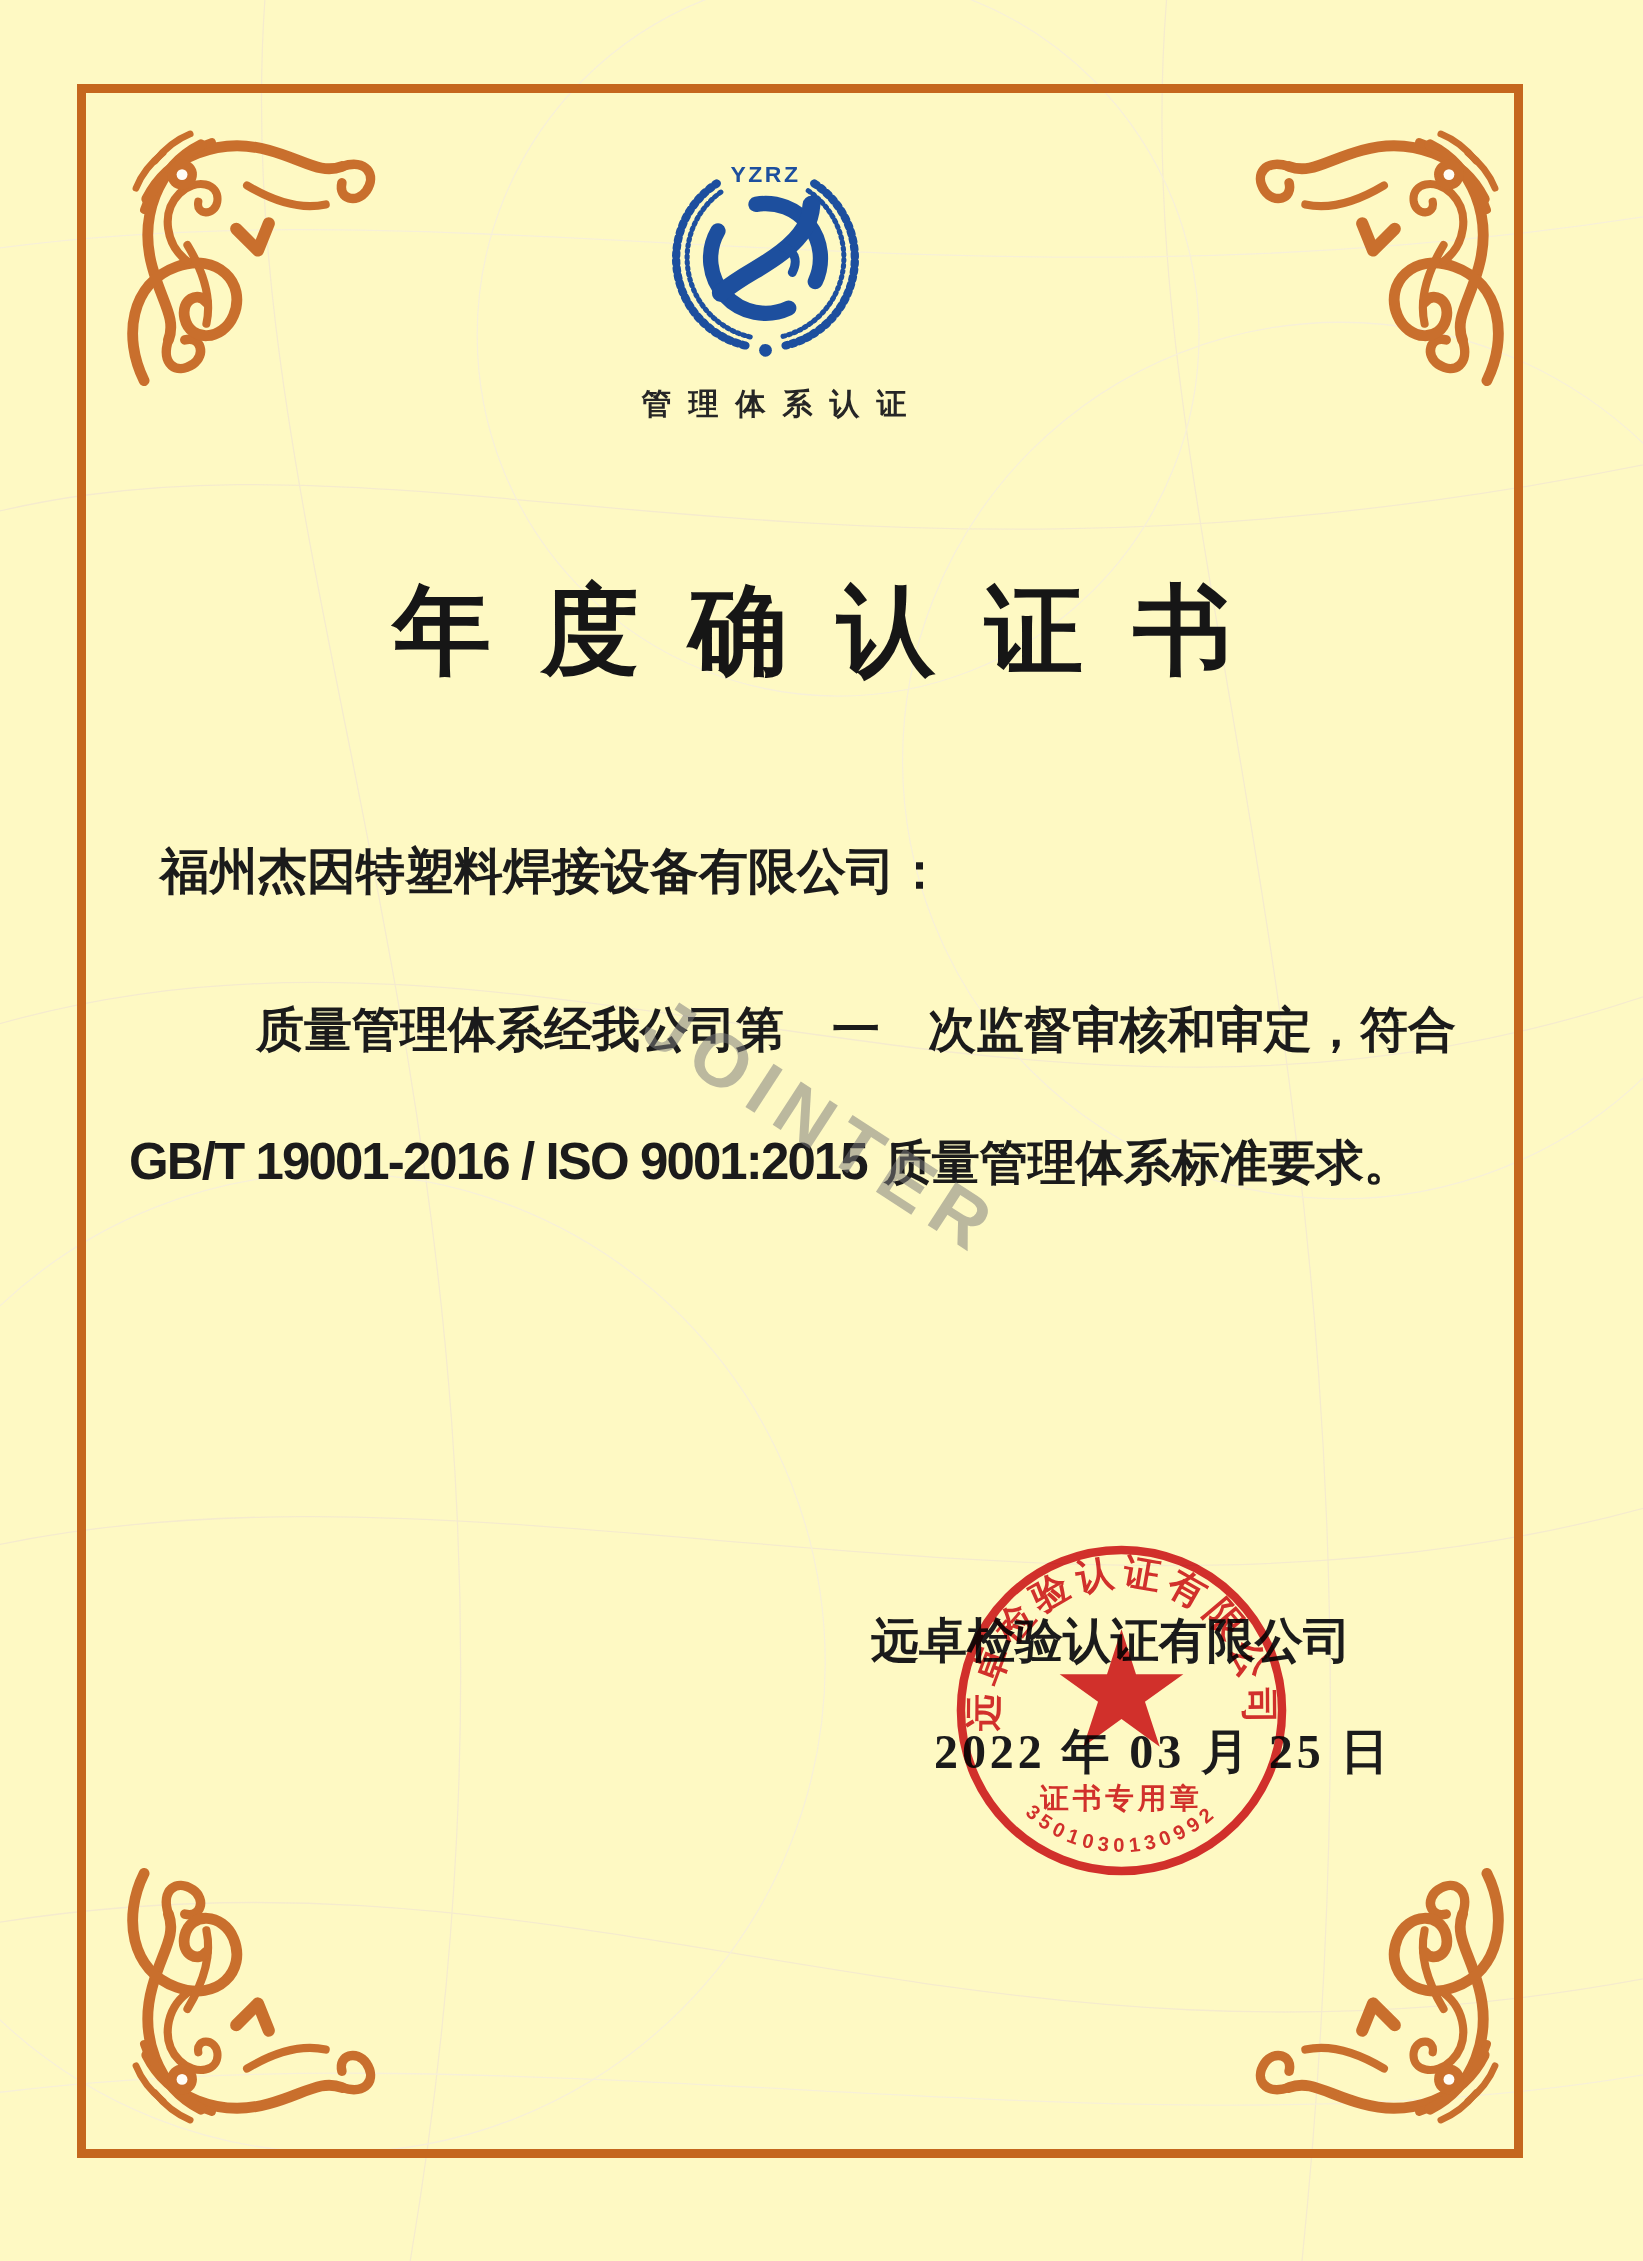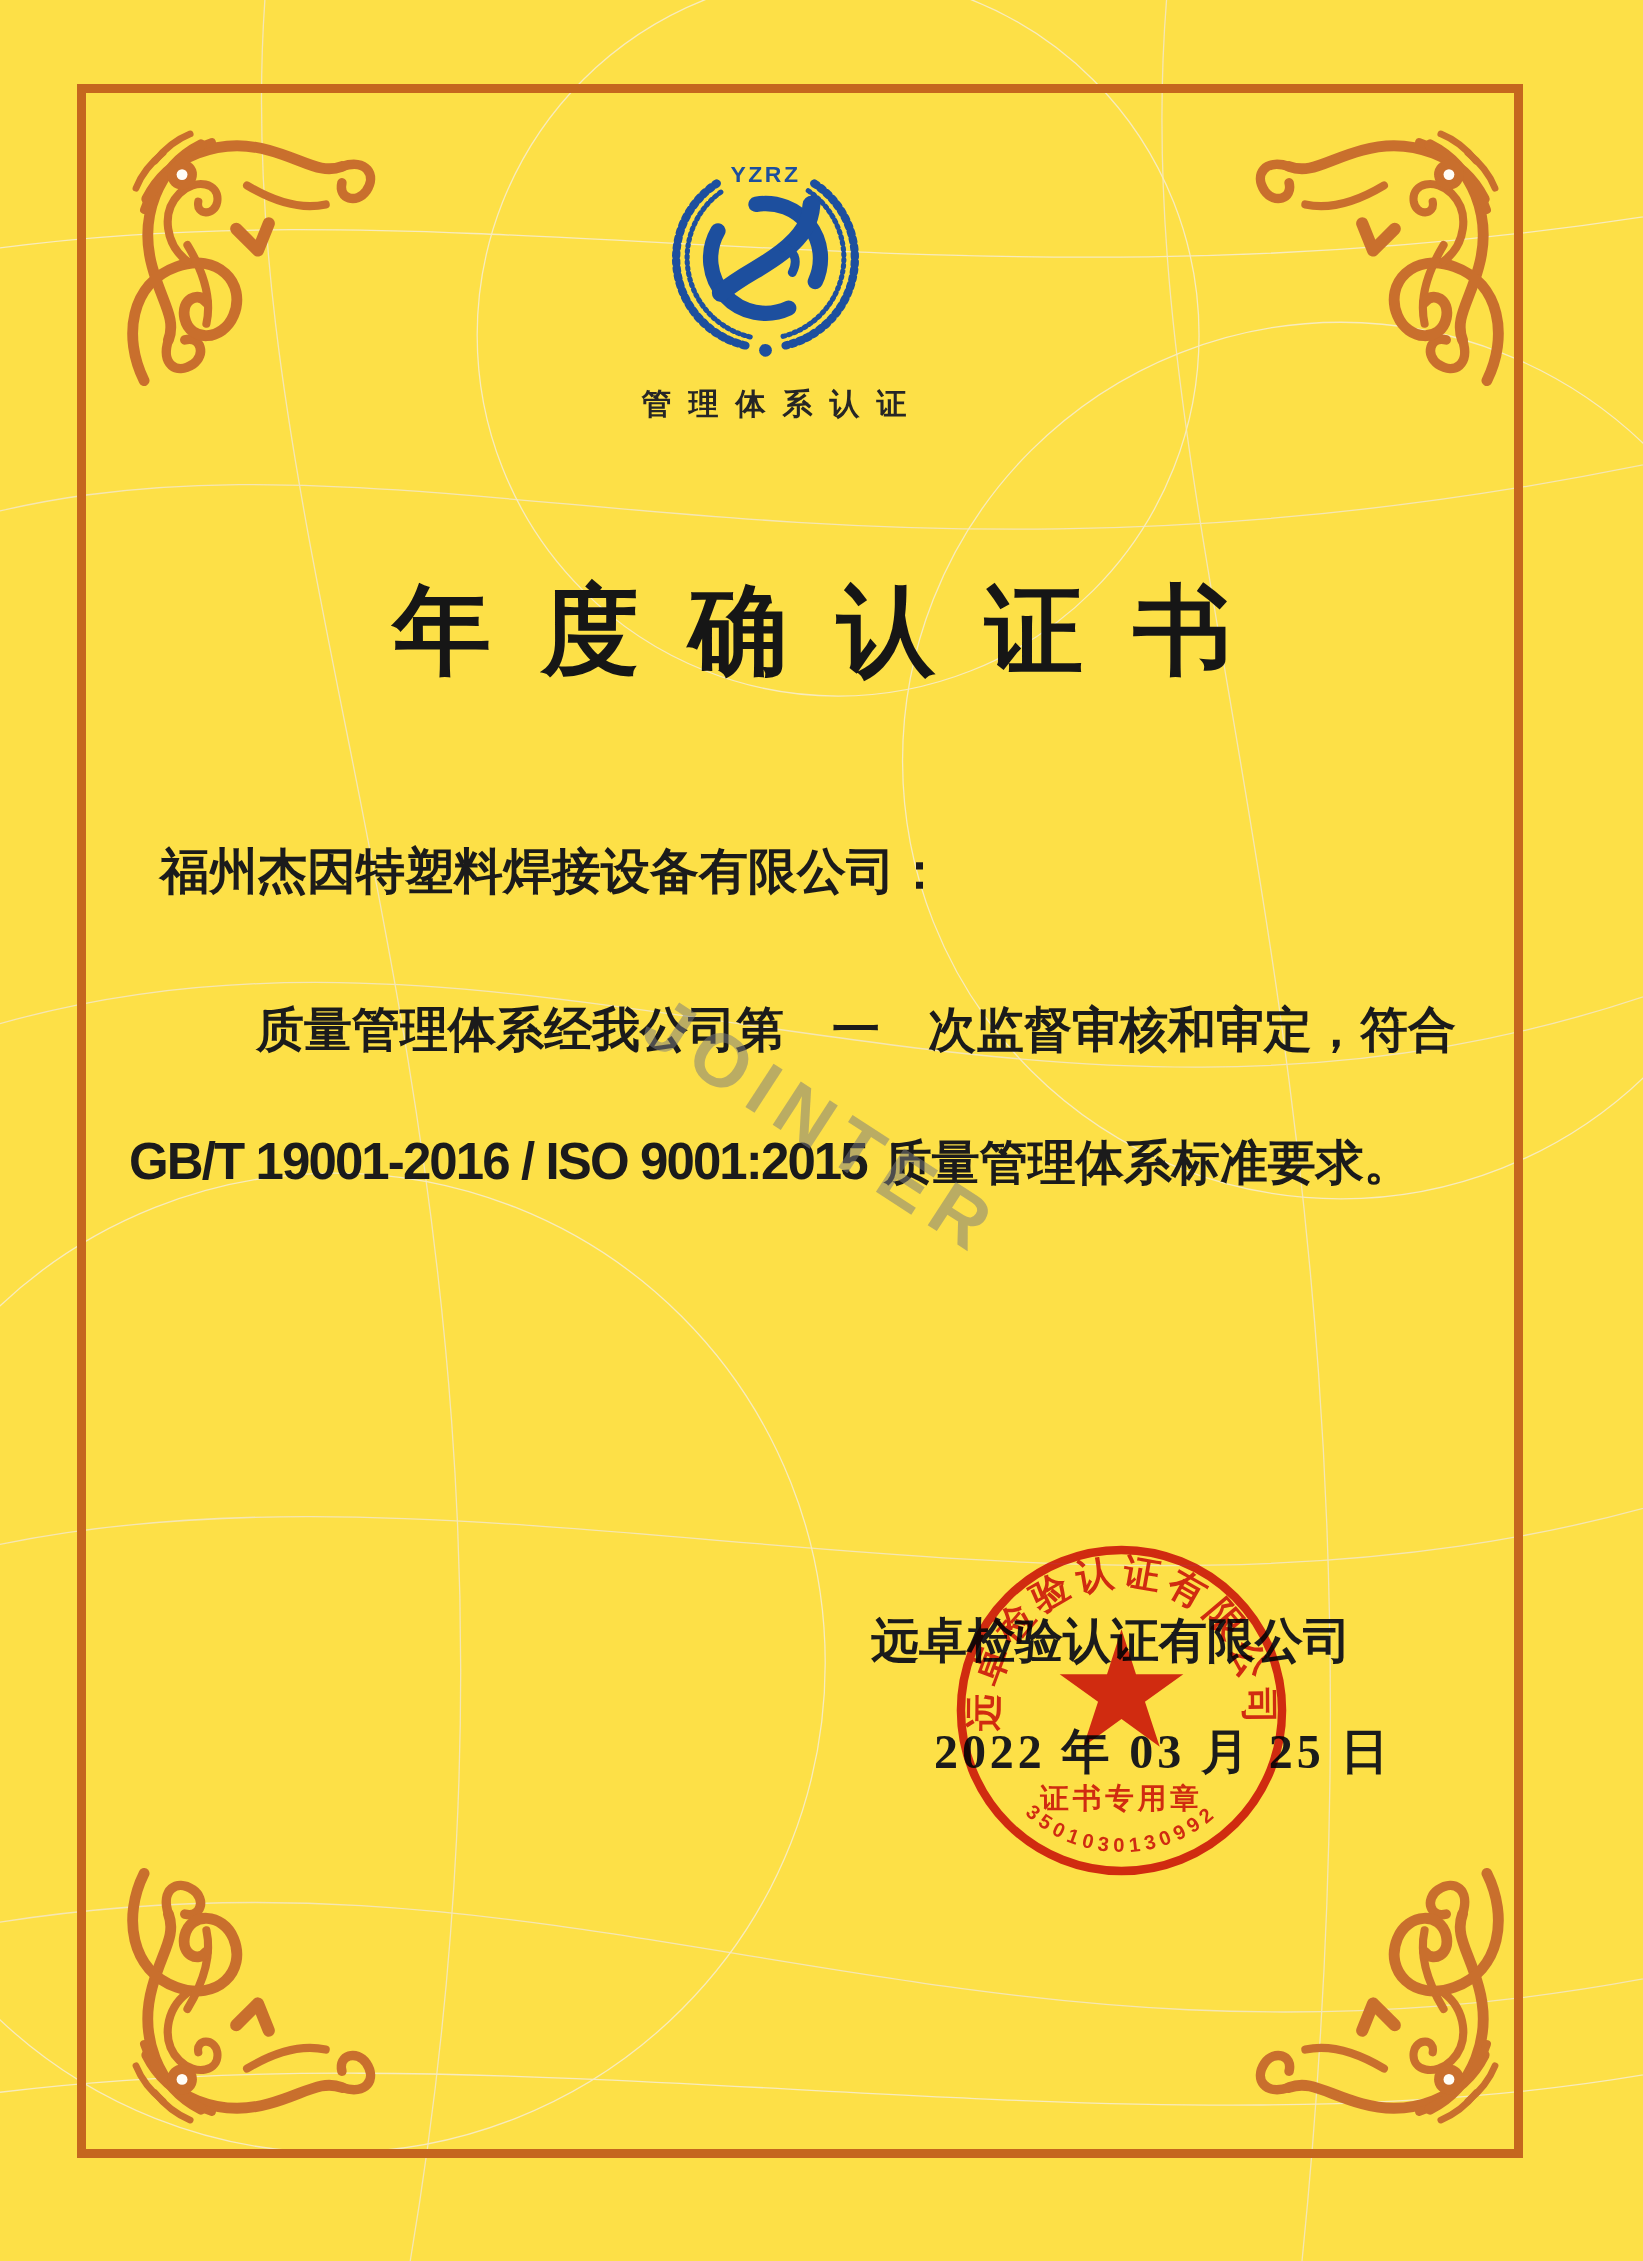--- a/index.html
+++ b/index.html
@@ -1,19 +1,19 @@
 <!DOCTYPE html>
 <html style="font-size:10.3px"><head>
 <meta charset="utf-8">
 <style>
   html,body{margin:0;padding:0;background:#ffffff;}
   #page{
     position:relative;
     width:1644px;height:2261px;
-    background:#fde047;
+    background:#fef9c3;
     overflow:hidden;
     font-family:"Liberation Serif","DejaVu Serif",serif;
   }
   .abs{position:absolute;}
   #texture{position:absolute;left:0;top:0;width:1644px;height:2261px;opacity:.8;}
   #frame{
     position:absolute;left:77px;top:84px;width:1428px;height:2056px;
     border:9.7px solid #c5671e;box-sizing:content-box;
   }
   .flourish{position:absolute;width:271px;height:271px;}

